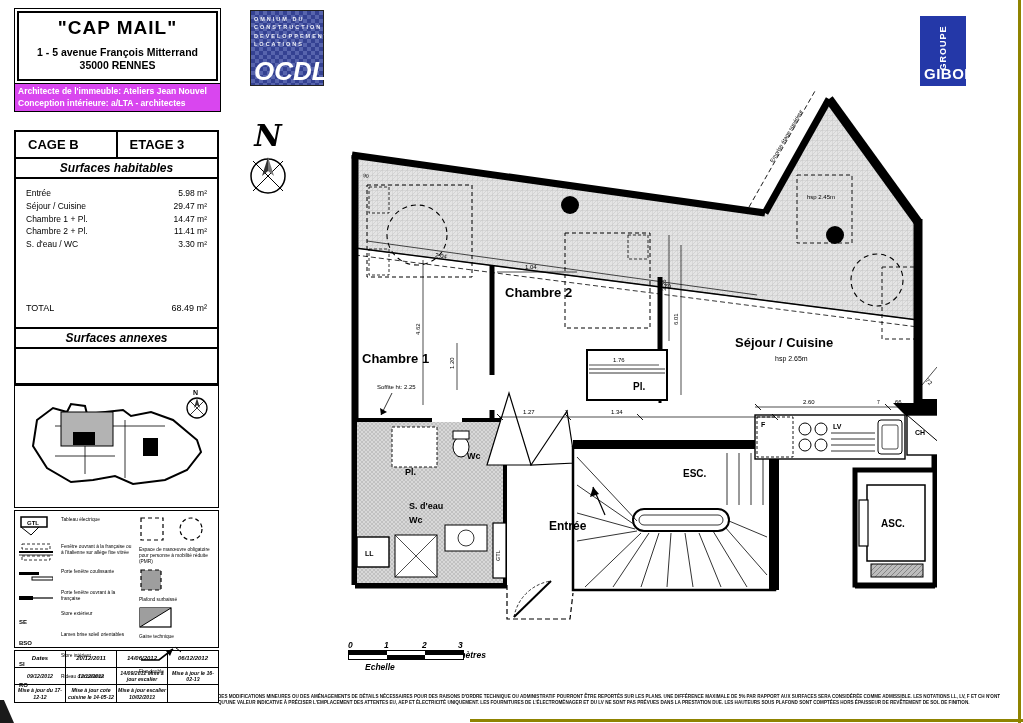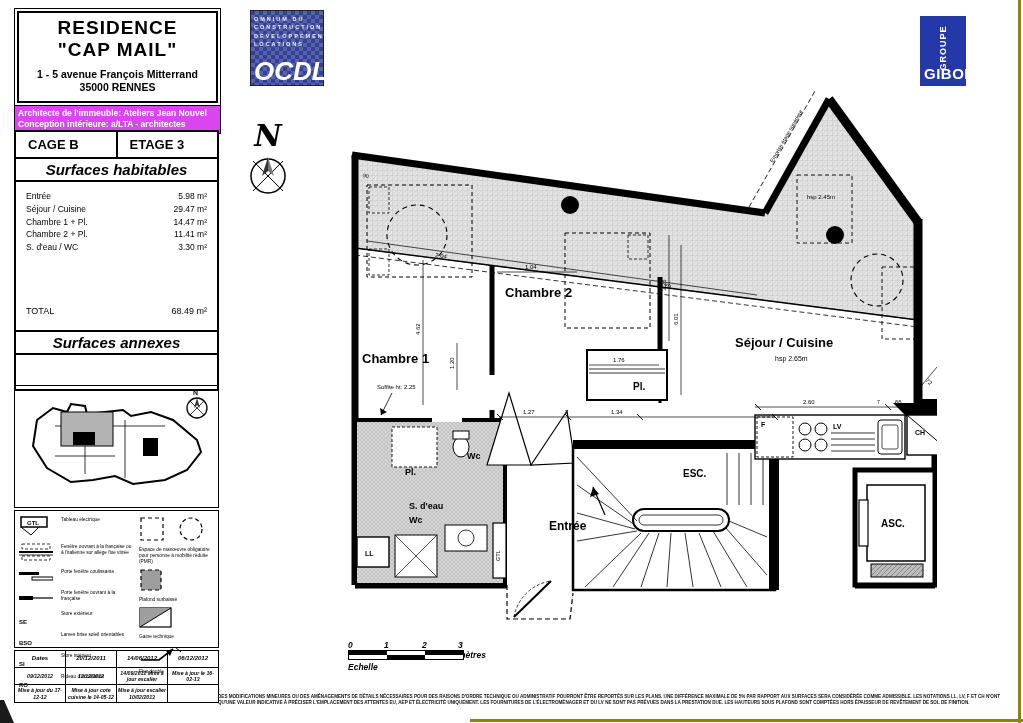--- a/index.html
+++ b/index.html
@@ -27,21 +27,21 @@
   .ocdl-name{font-size:26px;font-weight:bold;font-style:italic;text-align:right;margin-top:8px;}
   .giboire{left:920px;top:16px;width:46px;height:70px;background:#2438a8;color:#fff;position:absolute;}
   .gib-name{position:absolute;left:4px;bottom:4px;font-size:15px;font-weight:bold;letter-spacing:.5px;}
   .gib-group{position:absolute;right:1px;top:27px;font-size:9px;font-weight:bold;letter-spacing:1px;
      transform:rotate(-90deg);transform-origin:center;}
   
   .info{left:14px;top:130px;width:205px;border:2px solid #000;box-sizing:border-box;background:#fff;}
   .info .hdr{display:flex;border-bottom:2px solid #000;}
   .info .hdr>div{flex:1;text-align:left;font-size:13px;font-weight:bold;padding:5px 12px;}
   .info .hdr>div:first-child{border-right:2px solid #000;}
-  .sec-title{text-align:center;font-size:15px;font-weight:bold;font-style:italic;
+  .sec-title{text-align:center;font-size:12px;font-weight:bold;font-style:italic;
      border-bottom:2px solid #000;padding:2px 0;}
   .surf-body{padding:8px 10px 4px;font-size:8.5px;}
   .surf-row{display:flex;justify-content:space-between;line-height:1.5;}
   .total-row{display:flex;justify-content:space-between;font-size:9px;margin:52px 0 10px;}
   .annex-spacer{height:34px;}
   .sec-title.annex{border-top:2px solid #000;}
   
   .compass{left:238px;top:118px;width:60px;text-align:center;}
   .compass .n{font-family:"DejaVu Serif",serif;font-style:italic;font-size:30px;font-weight:bold;}
   
@@ -63,21 +63,21 @@
   .dates td{border:1px solid #000;text-align:center;padding:2px 1px;font-weight:bold;
      font-style:italic;line-height:1.2;height:12px;}
   .dates tr:first-child td{font-size:6px;}
   
   .scalebar{left:348px;top:640px;width:140px;}
   .sb-nums{position:relative;height:10px;font-size:8.5px;font-weight:bold;font-style:italic;}
   .sb-nums span{position:absolute;top:0;}
   .sb-bar{width:114px;height:8px;border:1px solid #000;position:relative;background:#fff;}
   .sb-bar i{position:absolute;top:0;height:4px;background:#000;}
   .sb-bar u{position:absolute;top:4px;height:4px;background:#000;}
-  .sb-label{font-size:8.5px;font-weight:bold;font-style:italic;margin-top:2px;}
+  .sb-label{font-size:8.5px;font-weight:bold;font-style:italic;margin-top:2px;margin-left:17px;}
   
   .disclaimer{left:218px;top:694px;width:795px;font-size:4.6px;line-height:1.35;
      text-transform:uppercase;font-weight:bold;color:#111;}
   
   .plan{left:337px;top:85px;}
   .plan text{font-family:"Liberation Sans",sans-serif;fill:#000;}
   .room-label{font-size:13px;font-weight:bold;}
   .room-label-sm{font-size:10px;font-weight:bold;}
   .fix-label{font-size:7px;font-weight:bold;}
   .dim{font-size:6px;}
@@ -85,21 +85,20 @@
 </style>
 </head>
 <body>
 
 <div class="abs edge-right"></div>
 <div class="abs edge-bottom"></div>
 <div class="abs corner-mark"></div>
 
 <div class="abs title-wrap">
   <div class="title-inner">
-    <div class="res-line">RESIDENCE</div>
     <div class="res-line">"CAP MAIL"</div>
     <div class="addr">
       <div>1 - 5 avenue François Mitterrand</div>
       <div>35000 RENNES</div>
     </div>
   </div>
   <div class="blue-band">
     <div>Architecte de l'immeuble: Ateliers Jean Nouvel</div>
     <div>Conception intérieure:       a/LTA - architectes</div>
   </div>

